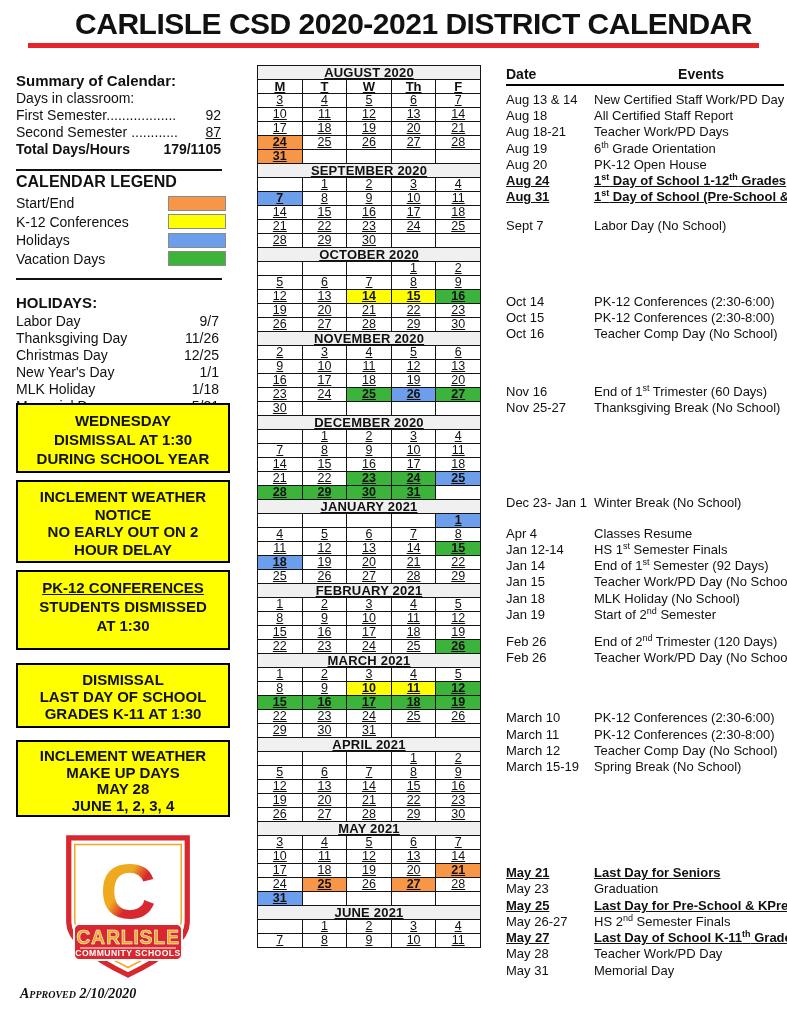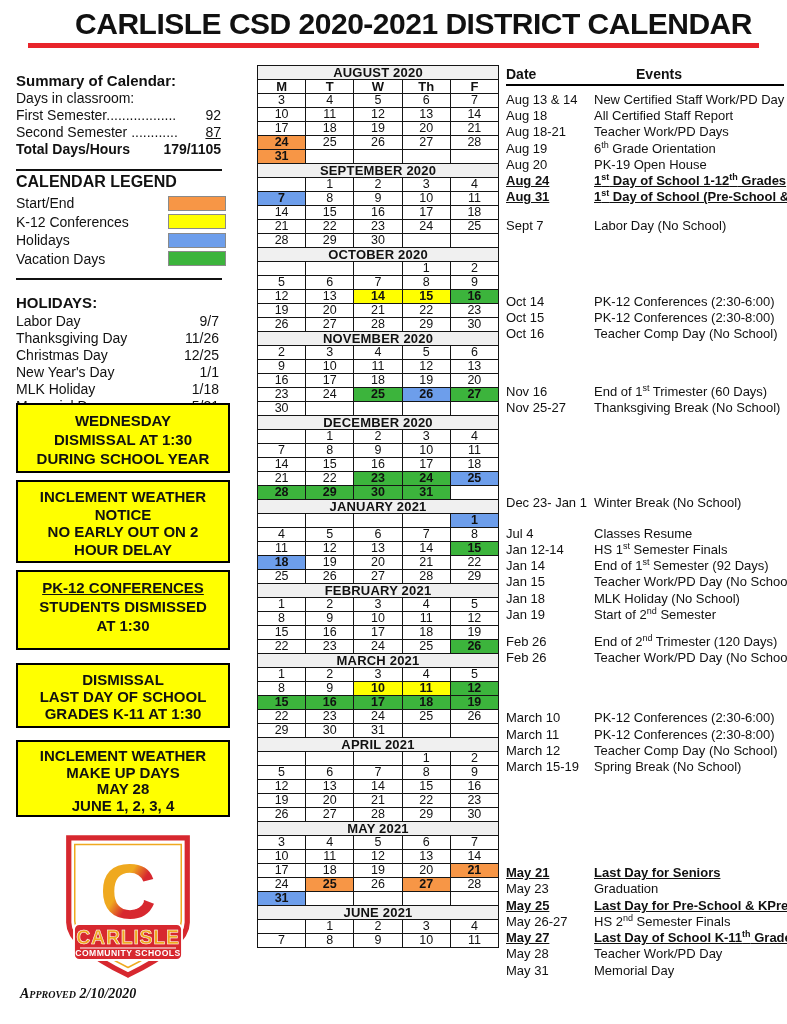--- a/index.html
+++ b/index.html
@@ -39,32 +39,32 @@
   .n1 { top:410px; height:83px; line-height:17.5px; }
   .n2 { top:500px; height:80px; line-height:19px; }
   .n3 { top:593px; height:65px; line-height:17px; }
   .n4 { top:670px; height:77px; line-height:16.5px; }
 
   .logo-wrap { position:absolute; top:764px; left:37px; width:150px; height:148px; }
   .approved { position:absolute; top:916px; left:4px; font-family:"Liberation Serif", serif;
               font-style:italic; font-weight:bold; font-size:14px; font-variant:small-caps; }
 
   
-  .cal { position:absolute; left:257px; top:65px; width:242px; border-collapse:collapse; table-layout:fixed; }
+  .cal { position:absolute; left:257px; top:65px; width:224px; border-collapse:collapse; table-layout:fixed;text-decoration:underline; }
   .cal td, .cal th { border:1.6px solid #151515; height:12.9px; padding:0; text-align:center;
                      font-size:12.5px; line-height:13px; overflow:hidden; }
   .cal td.mh { background:#F0F0F0; font-weight:bold; font-size:13px; letter-spacing:0.2px; }
   .cal th { font-weight:bold; font-size:13px; }
   .cal td.hl { font-weight:bold; }
 
   
   .events { position:absolute; left:506px; top:66px; width:278px; }
   .ev-head { display:flex; border-bottom:2.5px solid #000; padding-bottom:2px; }
   .ed-h { width:88px; font-size:14px; font-weight:bold; }
-  .et-h { flex:1; text-align:center; padding-right:60px; font-size:14px; font-weight:bold; }
+  .et-h { flex:1; text-align:right; padding-right:60px; font-size:14px; font-weight:bold; }
   .erow { display:flex; font-size:13px; line-height:16.2px; }
   .erow.b { font-weight:bold;text-decoration:underline; }
   .ed { width:88px; flex-shrink:0; }
   .et { white-space:nowrap; }
   sup { font-size:9px; line-height:0; }
   .g0{margin-top:6px}.g1{margin-top:13px}.g2{margin-top:59px}.g3{margin-top:42px}
   .g4{margin-top:78px}.g5{margin-top:15px}.g6{margin-top:11px}.g7{margin-top:44px}.g8{margin-top:90px}
 </style>
 </head>
 <body>
@@ -623,21 +623,21 @@
           <div class="erow">
             <span class="ed">Aug 18-21</span>
             <span class="et">Teacher Work/PD Days</span>
           </div>
           <div class="erow">
             <span class="ed">Aug 19</span>
             <span class="et">6<sup>th</sup> Grade Orientation</span>
           </div>
           <div class="erow">
             <span class="ed">Aug 20</span>
-            <span class="et">PK-19 Open House</span>
+            <span class="et">PK-12 Open House</span>
           </div>
           <div class="erow b">
             <span class="ed">Aug 24</span>
             <span class="et">1<sup>st</sup> Day of School 1-12<sup>th</sup> Grades</span>
           </div>
           <div class="erow b">
             <span class="ed">Aug 31</span>
             <span class="et">1<sup>st</sup> Day of School (Pre-School &amp; K)</span>
           </div>
         </div>
@@ -672,21 +672,21 @@
           </div>
         </div>
         <div class="eg g4">
           <div class="erow">
             <span class="ed">Dec 23- Jan 1</span>
             <span class="et">Winter Break (No School)</span>
           </div>
         </div>
         <div class="eg g5">
           <div class="erow">
-            <span class="ed">Jul 4</span>
+            <span class="ed">Apr 4</span>
             <span class="et">Classes Resume</span>
           </div>
           <div class="erow">
             <span class="ed">Jan 12-14</span>
             <span class="et">HS 1<sup>st</sup> Semester Finals</span>
           </div>
           <div class="erow">
             <span class="ed">Jan 14</span>
             <span class="et">End of 1<sup>st</sup> Semester (92 Days)</span>
           </div>

